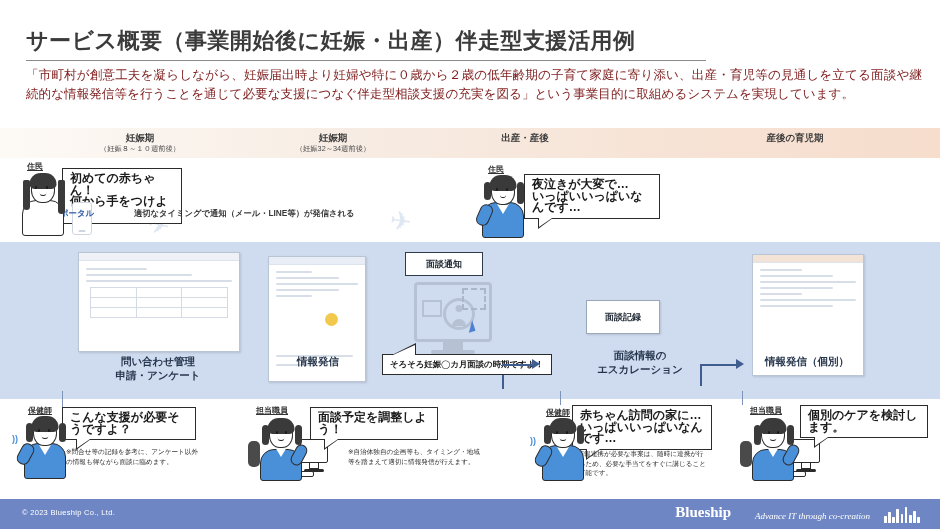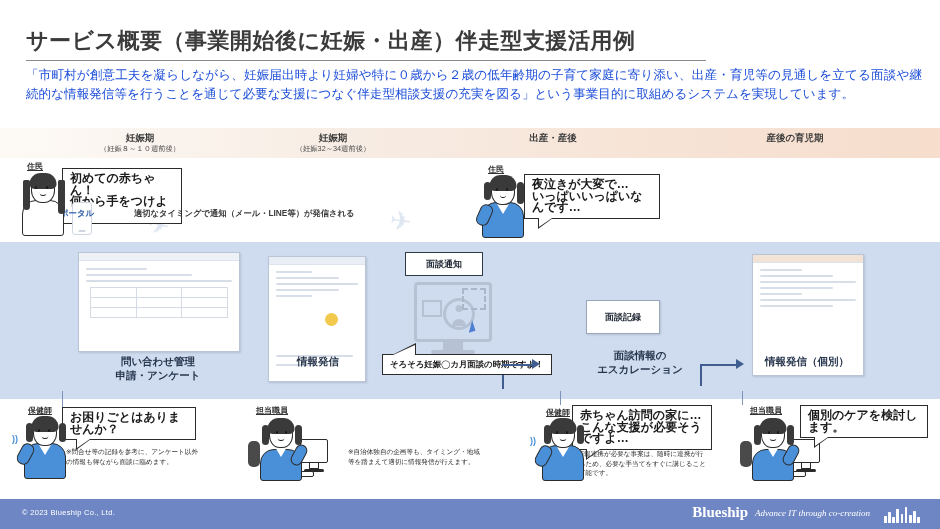--- a/index.html
+++ b/index.html
@@ -18,34 +18,34 @@
     font-size:22px;font-weight:bold;color:#3b3b3b;letter-spacing:.5px;
     white-space:nowrap;
   }
   .title-rule{
     margin-top:4px;border-bottom:1.4px solid #8a8a8a;width:680px;
   }
 
   
   .lead{
     position:absolute;left:26px;top:66px;width:896px;
-    font-size:12.6px;line-height:19px;color:#1d4ed8;text-align:justify;
+    font-size:12.6px;line-height:19px;color:#7f1d1d;text-align:justify;
   }
 
   
   .phase-band{
     position:absolute;left:0;top:128px;width:940px;height:30px;
     background:linear-gradient(90deg,#fdfaf6 0%,#f7ece3 38%,#f7e4d7 68%,#f6ddcc 100%);
   }
   .phase{position:absolute;top:0;height:30px;text-align:center;}
   .phase .p-main{font-size:9.5px;font-weight:bold;color:#3a3a3a;line-height:13px;padding-top:3px;}
   .phase .p-sub{font-size:7.3px;color:#4a4a4a;line-height:10px;}
   .ph0{left:60px;width:160px;}
   .ph1{left:248px;width:170px;}
-  .ph2{left:680px;width:170px;transform:translateX(-212px);text-align:center;}
+  .ph2{left:652px;width:170px;transform:translateX(-212px);text-align:center;}
   .ph3{left:700px;width:190px;}
 
   
   .row-residents{position:absolute;left:0;top:158px;width:940px;height:84px;background:#ffffff;}
 
   .person-label{
     position:absolute;font-size:8px;font-weight:bold;color:#333;
     text-decoration:underline;white-space:nowrap;
   }
 
@@ -166,21 +166,21 @@
 
   
   .call-wave{position:absolute;color:#4a90d9;font-size:9px;font-weight:bold;line-height:1;}
 
   
   .footer{
     position:absolute;left:0;bottom:0;width:940px;height:30px;
     background:#6e87c4;color:#fff;
   }
   .copyright{position:absolute;left:22px;top:9px;font-size:7.5px;letter-spacing:.3px;}
-  .brand-wrap{position:absolute;right:70px;top:5px;display:flex;align-items:center;gap:7px;}
+  .brand-wrap{position:absolute;right:70px;top:5px;display:flex;align-items:flex-end;gap:24px;}
   .brand-name{font-size:15px;font-weight:bold;font-family:"Liberation Serif","DejaVu Serif",serif;}
   .brand-tag{font-size:9px;font-style:italic;font-family:"Liberation Serif","DejaVu Serif",serif;}
   .logo-bars{position:absolute;right:20px;top:8px;display:flex;align-items:flex-end;gap:1.6px;height:16px;}
   .logo-bars i{display:block;width:2.6px;background:#fff;border-radius:.5px;}
 </style>
 </head>
 <body>
 
 <div class="slide">
 
@@ -347,21 +347,21 @@
       <div class="p-arm" style="left:1px;top:28px;transform:rotate(28deg);"></div>
       <div class="p-head"></div>
       <div class="p-hair"></div>
       <div class="p-hair-side" style="left:8px;height:19px;"></div>
       <div class="p-hair-side" style="right:6px;height:19px;"></div>
       <div class="p-eye" style="left:20px;"></div>
       <div class="p-eye" style="left:30px;"></div>
       <div class="p-mouth"></div>
     </div>
     <div class="call-wave" style="left:12px;top:36px;">))</div>
-    <div class="bubble" style="left:62px;top:8px;width:118px;">お困りごとはありませんか？</div>
+    <div class="bubble" style="left:62px;top:8px;width:118px;">こんな支援が必要そうですよ？</div>
     <div class="note" style="left:66px;top:48px;width:150px;">※問合せ等の記録を参考に、アンケート以外
 の情報も得ながら面談に臨めます。</div>
 
     <div class="person-label" style="left:256px;top:6px;">担当職員</div>
     <div class="chair" style="left:248px;top:42px;"></div>
     <div class="person" style="left:254px;top:18px;">
       <div class="p-body" style="height:30px;"></div>
       <div class="p-collar"></div>
       <div class="p-arm" style="right:-2px;top:32px;transform:rotate(-62deg);width:20px;height:10px;"></div>
       <div class="p-head"></div>
@@ -371,39 +371,40 @@
       <div class="p-eye" style="left:22px;"></div>
       <div class="p-eye" style="left:31px;"></div>
       <div class="p-mouth"></div>
     </div>
     <div class="pc" style="left:300px;top:40px;">
       <div class="pc-screen"></div>
       <div class="pc-stand"></div>
       <div class="pc-base"></div>
     </div>
     <div class="keyboard" style="left:288px;top:72px;"></div>
+    <div class="bubble" style="left:310px;top:8px;width:112px;">面談予定を調整しよう！</div>
     <div class="note" style="left:348px;top:48px;width:150px;">※自治体独自の企画等も、タイミング・地域
 等を踏まえて適切に情報発信が行えます。</div>
 
     <div class="person-label" style="left:546px;top:8px;">保健師</div>
     <div class="person" style="left:536px;top:18px;">
       <div class="p-body"></div>
       <div class="p-collar"></div>
       <div class="p-arm" style="left:1px;top:28px;transform:rotate(28deg);"></div>
       <div class="p-head"></div>
       <div class="p-hair"></div>
       <div class="p-hair-side" style="left:8px;height:19px;"></div>
       <div class="p-hair-side" style="right:6px;height:19px;"></div>
       <div class="p-eye" style="left:20px;"></div>
       <div class="p-eye" style="left:30px;"></div>
       <div class="p-mouth"></div>
     </div>
     <div class="call-wave" style="left:530px;top:38px;">))</div>
     <div class="bubble" style="left:572px;top:6px;width:124px;">赤ちゃん訪問の家に…
-こんな支援が必要そうですよ…</div>
+いっぱいいっぱいなんです…</div>
     <div class="note" style="left:572px;top:50px;width:156px;">※情報連携が必要な事案は、随時に連携が行
 えるため、必要な手当てをすぐに講じること
 が可能です。</div>
 
     <div class="person-label" style="left:750px;top:6px;">担当職員</div>
     <div class="chair" style="left:740px;top:42px;"></div>
     <div class="person" style="left:746px;top:18px;">
       <div class="p-body" style="height:30px;"></div>
       <div class="p-collar"></div>
       <div class="p-arm" style="right:-2px;top:32px;transform:rotate(-62deg);width:20px;height:10px;"></div>

